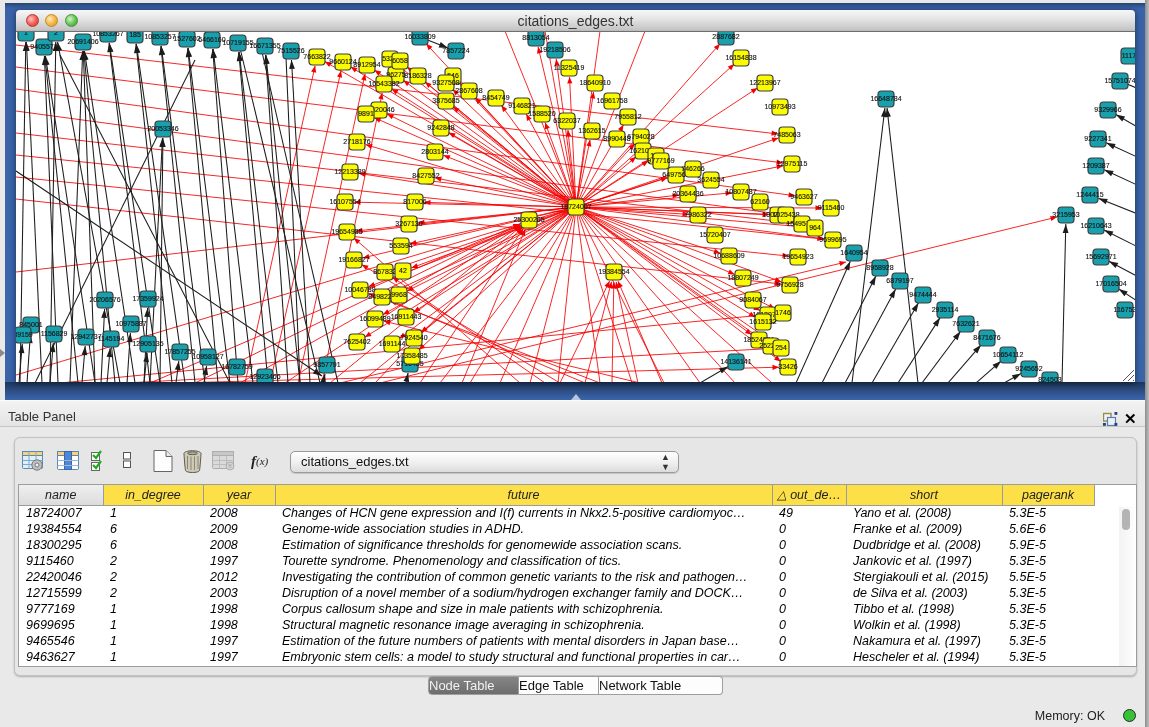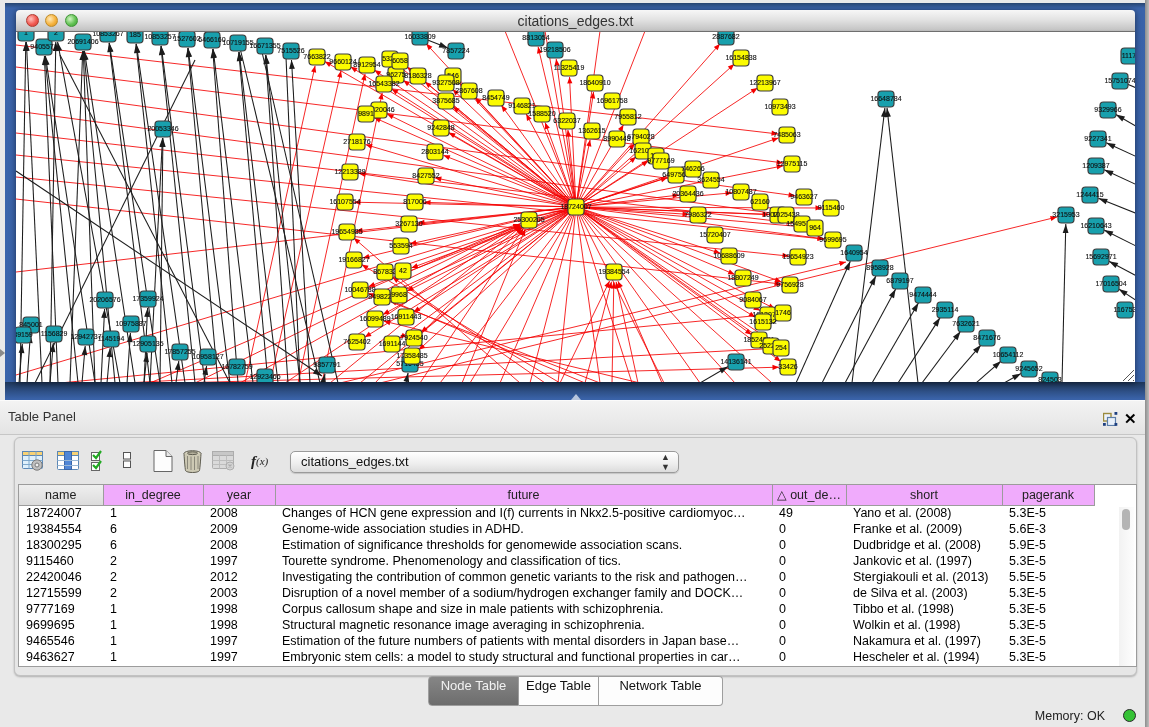--- a/index.html
+++ b/index.html
@@ -16,43 +16,43 @@
 #titlebar { position:absolute; left:0; top:0; width:1119px; height:22px; border-radius:4px 4px 0 0;
   background:linear-gradient(180deg,#f7f7f7 0%,#e3e3e3 45%,#c6c6c6 92%,#b8b8b8 100%);
   border-bottom:1px solid #6f6f6f; }
 #titlebar .title { position:absolute; left:0; right:0; top:3px; text-align:center; font-size:14px; color:#333; }
 .tl { position:absolute; top:4px; width:13px; height:13px; border-radius:50%; }
 #tl-r { left:10px; background:radial-gradient(circle at 4px 4px,#ffc2bd,#f25a52 55%,#c93b33); border:1px solid #b13a30;}
 #tl-y { left:29px; background:radial-gradient(circle at 4px 4px,#ffeaba,#f6b33e 55%,#d28f22); border:1px solid #c08b27;}
 #tl-g { left:49px; background:radial-gradient(circle at 4px 4px,#d2f5c4,#62c254 55%,#3d9e33); border:1px solid #3f9437;}
 #canvas { position:absolute; left:0; top:22px; width:1119px; height:350px; background:#ffffff; overflow:hidden; }
 #tpanel { position:absolute; left:0; top:400px; width:1145px; height:327px; background:#e9e9e9; }
-#tpanel-title { position:absolute; left:0; top:0; width:1145px; height:35px;
+#tpanel-title { position:absolute; left:0; top:0; width:1145px; height:27px;
   background:linear-gradient(180deg,#f3f3f3,#e4e4e4); border-top:1px solid #fbfbfb; border-bottom:1px solid #c6c6c6; }
 #tpanel-title .txt { position:absolute; left:8px; top:8px; font-size:13px; color:#333; }
 #float-ic { position:absolute; left:1103px; top:11px; }
 #close-ic { position:absolute; left:1124px; top:9px; font-size:15px; font-weight:bold; color:#000; }
 #container { position:absolute; left:14px; top:37px; width:1123px; height:239px; background:#e6e6e6;
   border:1px solid #c2c2c2; border-radius:6px; box-shadow:0 1px 2px rgba(0,0,0,0.25); }
 #toolbar { position:absolute; left:0; top:10px; width:1123px; height:26px; }
 #dropdown { position:absolute; left:275px; top:3px; width:389px; height:22px; border:1px solid #9a9a9a; border-radius:5px;
   background:linear-gradient(180deg,#ffffff,#ededed 60%,#dcdcdc); font-size:13px; color:#111; line-height:20px; padding-left:10px;
   box-shadow:0 1px 1px rgba(0,0,0,0.15);}
 #dropdown .arr { position:absolute; right:8px; top:0px; font-size:9px; color:#333; line-height:10px; }
 #tablewrap { position:absolute; left:3px; top:46px; width:1119px; height:183px; background:#ffffff; border:1px solid #9c9c9c; overflow:hidden; }
-table.dt { border-collapse:collapse; table-layout:fixed; font-size:12.5px; color:#000; }
+table.dt { border-collapse:collapse; table-layout:fixed; font-size:12.5px; color:#000;font-style:italic; }
 table.dt th { height:20px; font-weight:normal; text-align:center; font-size:12.5px; color:#222;
   border-right:1px solid #9c9c9c; border-bottom:1px solid #9c9c9c; overflow:hidden; white-space:nowrap; }
 th.hname { background:linear-gradient(180deg,#efefef,#dcdcdc); }
-th.hblue { background:#f0abfc; }
+th.hblue { background:#fde047; }
 table.dt td { height:16px; padding:0 0 0 7px; white-space:nowrap; overflow:hidden; font-size:12.5px; }
 #vscroll { position:absolute; right:2px; top:22px; width:15px; height:160px; background:linear-gradient(90deg,#f2f2f2,#fdfdfd); }
 #vthumb { position:absolute; right:4px; top:2px; width:8px; height:21px; background:#b4b4b4; border-radius:4px; }
 #tabs { position:absolute; left:428px; top:276px; height:19px; display:flex; font-size:13px; }
-#tabs .tab { height:30px; line-height:18px; text-align:center; background:#fdfdfd; border:1px solid #9e9e9e; border-left:none; color:#111; }
+#tabs .tab { height:19px; line-height:18px; background:#fdfdfd; border:1px solid #9e9e9e; border-left:none; color:#111; }
 #tabs .tab:nth-child(1) { width:91px; } #tabs .tab:nth-child(2) { width:80px; } #tabs .tab:nth-child(3) { width:124px; }
 #tabs .tab.first { border-left:1px solid #9e9e9e; border-radius:4px 0 0 4px;
   background:linear-gradient(180deg,#868686,#6d6d6d); color:#f2f2f2; }
 #tabs .tab.last { border-radius:0 4px 4px 0; }
 #status { position:absolute; left:0px; top:300px; width:1145px; height:27px; }
 #mem { position:absolute; right:40px; top:9px; font-size:12.5px; color:#222; }
 #memdot { position:absolute; right:9px; top:9px; width:13px; height:13px; border-radius:50%; background:#35c235; border:1.5px solid #2a2a2a; }
 </style></head>
 <body>
 <div id="app">
@@ -820,21 +820,21 @@
                 <td>Yano et al. (2008)</td>
                 <td>5.3E-5</td>
               </tr>
               <tr>
                 <td>19384554</td>
                 <td>6</td>
                 <td>2009</td>
                 <td>Genome-wide association studies in ADHD.</td>
                 <td>0</td>
                 <td>Franke et al. (2009)</td>
-                <td>5.6E-3</td>
+                <td>5.6E-6</td>
               </tr>
               <tr>
                 <td>18300295</td>
                 <td>6</td>
                 <td>2008</td>
                 <td>Estimation of significance thresholds for genomewide association scans.</td>
                 <td>0</td>
                 <td>Dudbridge et al. (2008)</td>
                 <td>5.9E-5</td>
               </tr>
@@ -846,21 +846,21 @@
                 <td>0</td>
                 <td>Jankovic et al. (1997)</td>
                 <td>5.3E-5</td>
               </tr>
               <tr>
                 <td>22420046</td>
                 <td>2</td>
                 <td>2012</td>
                 <td>Investigating the contribution of common genetic variants to the risk and pathogen…</td>
                 <td>0</td>
-                <td>Stergiakouli et al. (2013)</td>
+                <td>Stergiakouli et al. (2015)</td>
                 <td>5.5E-5</td>
               </tr>
               <tr>
                 <td>12715599</td>
                 <td>2</td>
                 <td>2003</td>
                 <td>Disruption of a novel member of a sodium/hydrogen exchanger family and DOCK…</td>
                 <td>0</td>
                 <td>de Silva et al. (2003)</td>
                 <td>5.3E-5</td>

